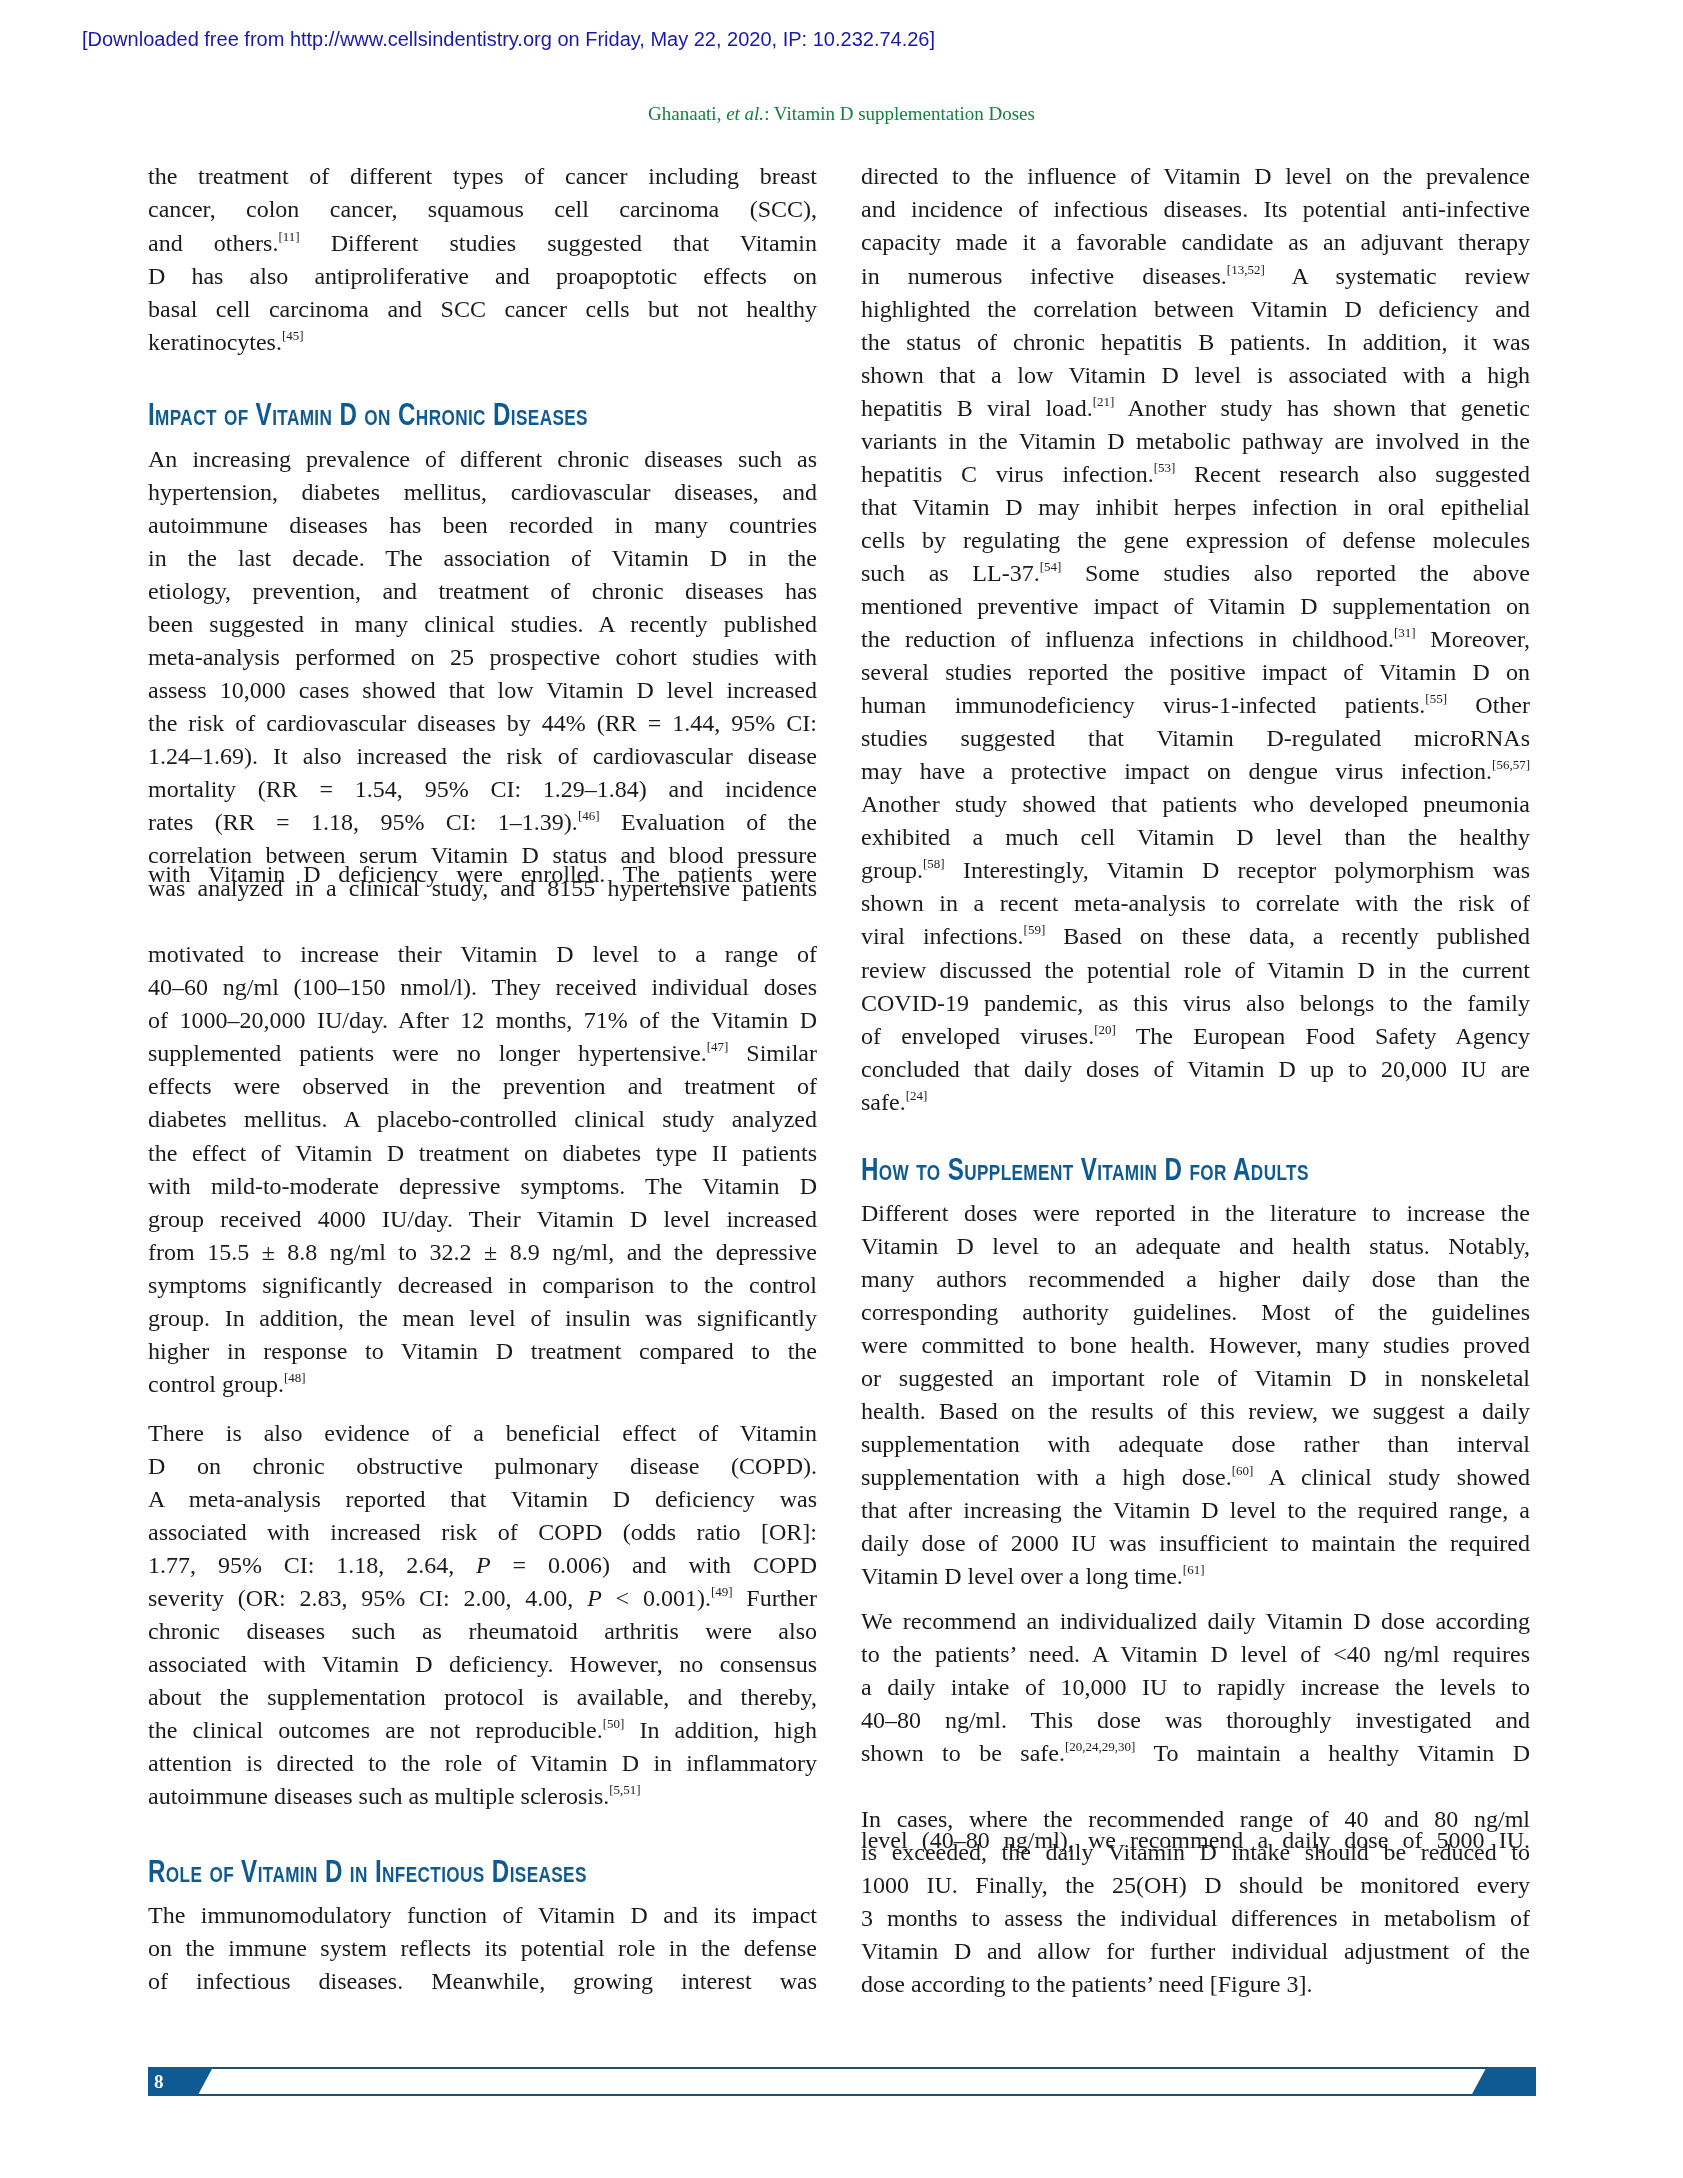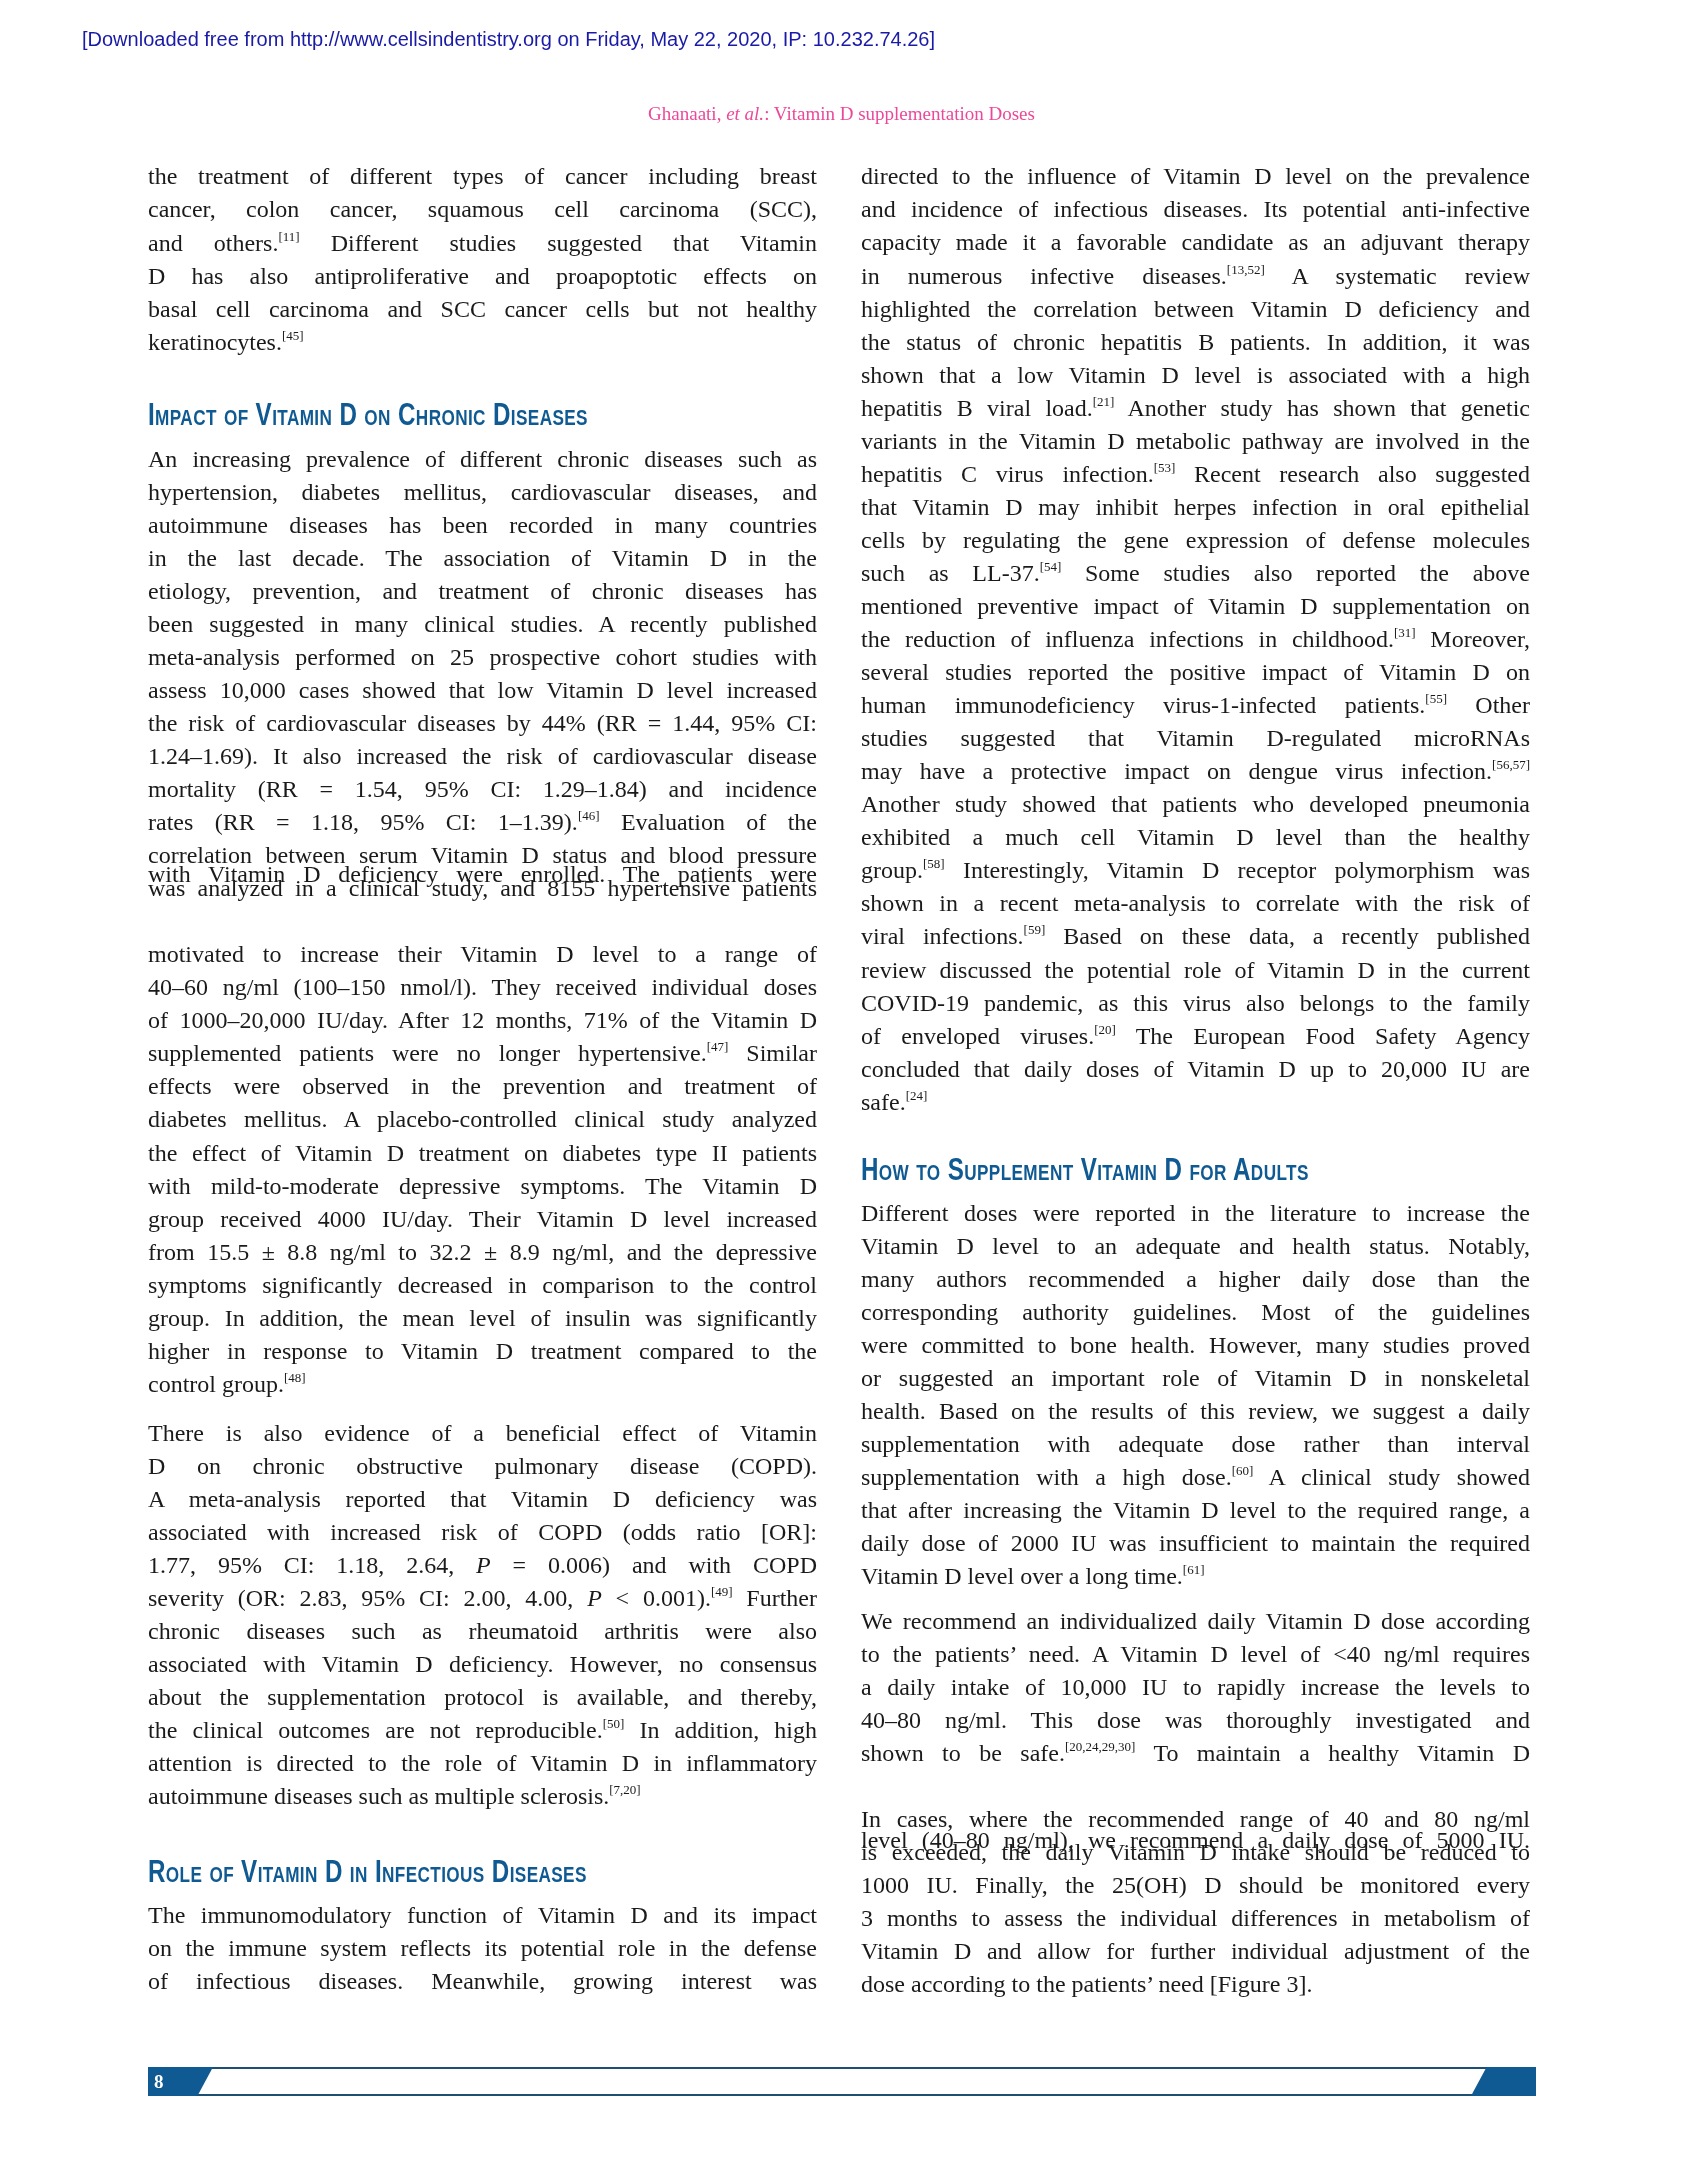--- a/index.html
+++ b/index.html
@@ -4,21 +4,21 @@
 <style>
   html, body { margin: 0; padding: 0; background: #ffffff; }
   body { width: 1683px; height: 2178px; position: relative; overflow: hidden; }
   .dl-banner {
     position: absolute; left: 82px; top: 28px;
     font-family: "Liberation Sans", sans-serif; font-size: 20px; color: #1a1aa8;
     white-space: nowrap; letter-spacing: 0px;
   }
   .running-header {
     position: absolute; left: 0; width: 1683px; top: 103px; text-align: center;
-    font-family: "Liberation Serif", serif; font-size: 19px; color: #ec4899;
+    font-family: "Liberation Serif", serif; font-size: 19px; color: #15803d;
     white-space: nowrap;
   }
   .running-header i { font-style: italic; }
   .col { position: absolute; width: 669px; }
   .col.left { left: 148px; }
   .col.right { left: 861px; }
   .line {
     position: absolute; left: 0; width: 669px; height: 34px;
     font-family: "Liberation Serif", serif; font-size: 24px; line-height: 34px;
     color: #1a1a1a; white-space: nowrap;
@@ -109,21 +109,21 @@
       <div class="line" style="top: 1449px;">D on chronic obstructive pulmonary disease (COPD).</div>
       <div class="line" style="top: 1482px;">A meta-analysis reported that Vitamin D deficiency was</div>
       <div class="line" style="top: 1515px;">associated with increased risk of COPD (odds ratio [OR]:</div>
       <div class="line" style="top: 1548px;">1.77, 95% CI: 1.18, 2.64, <i>P</i> = 0.006) and with COPD</div>
       <div class="line" style="top: 1581px;">severity (OR: 2.83, 95% CI: 2.00, 4.00, <i>P</i> &lt; 0.001).<sup>[49]</sup> Further</div>
       <div class="line" style="top: 1614px;">chronic diseases such as rheumatoid arthritis were also</div>
       <div class="line" style="top: 1647px;">associated with Vitamin D deficiency. However, no consensus</div>
       <div class="line" style="top: 1680px;">about the supplementation protocol is available, and thereby,</div>
       <div class="line" style="top: 1713px;">the clinical outcomes are not reproducible.<sup>[50]</sup> In addition, high</div>
       <div class="line" style="top: 1746px;">attention is directed to the role of Vitamin D in inflammatory</div>
-      <div class="line last" style="top: 1779px;">autoimmune diseases such as multiple sclerosis.<sup>[7,20]</sup></div>
+      <div class="line last" style="top: 1779px;">autoimmune diseases such as multiple sclerosis.<sup>[5,51]</sup></div>
     </div>
   <div class="heading" style="top:1854px;">Role of Vitamin D in Infectious Diseases</div>
   <div>
       <div class="line" style="top: 1898px;">The immunomodulatory function of Vitamin D and its impact</div>
       <div class="line" style="top: 1931px;">on the immune system reflects its potential role in the defense</div>
       <div class="line" style="top: 1964px;">of infectious diseases. Meanwhile, growing interest was</div>
     </div>
 </div>
 
 <div class="col right">

